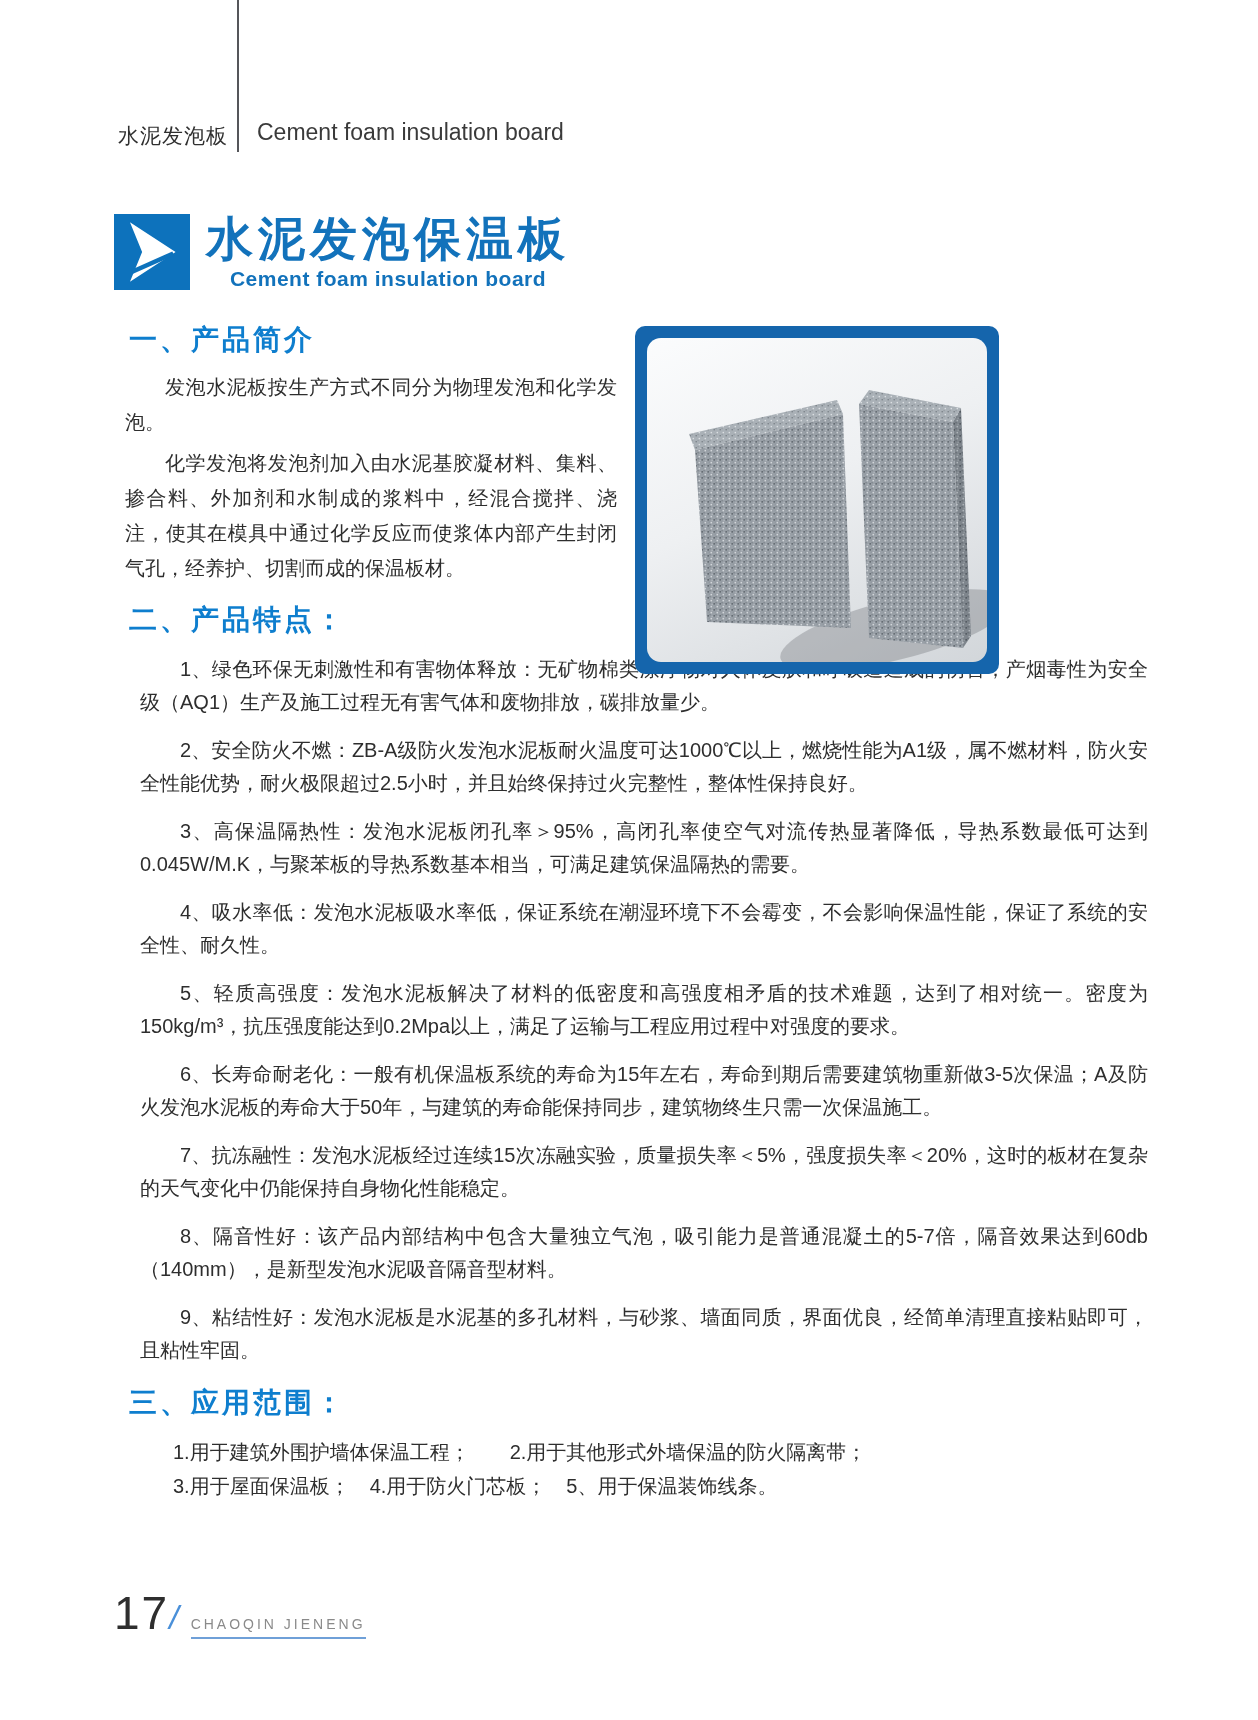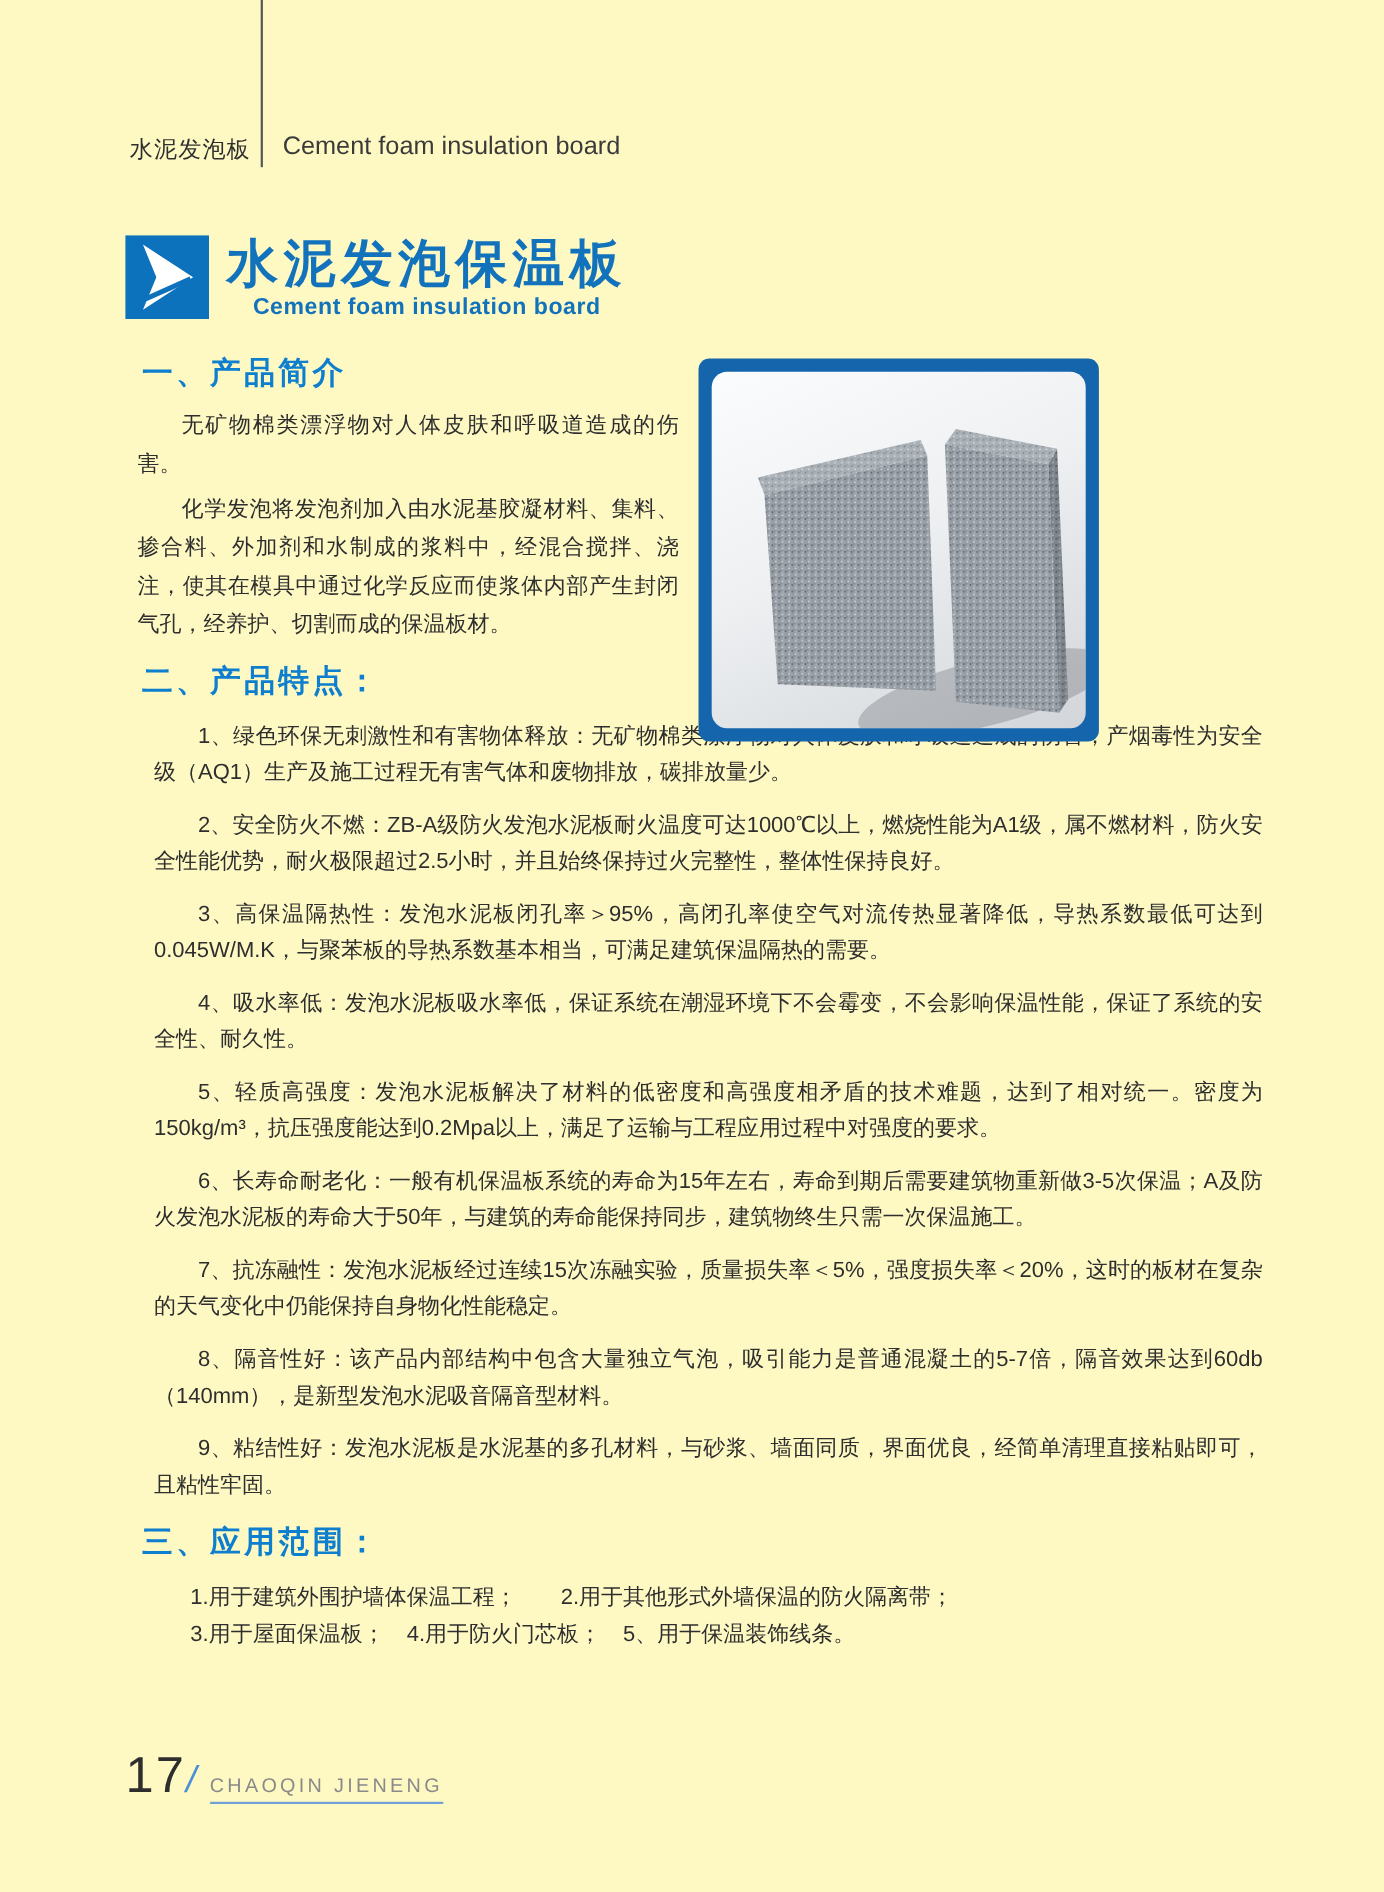--- a/index.html
+++ b/index.html
@@ -1,17 +1,17 @@
 <!DOCTYPE html>
 <html><head>
 <meta charset="utf-8">
 <style>
   html,body{margin:0;padding:0;background:#e8e8e8;}
   .page{
-    position:relative;width:1258px;height:1720px;background:#fef9c3;
+    position:relative;width:1258px;height:1720px;background:#ffffff;
     font-family:"Liberation Sans",sans-serif;overflow:hidden;margin:0 auto;
   }
   .top-rule{position:absolute;left:237px;top:0;width:2px;height:152px;background:#55565a;}
   .header-cn{position:absolute;top:122px;left:0;width:228px;text-align:right;
     font-size:21px;color:#2f2f2f;letter-spacing:1px;}
   .header-en{position:absolute;top:119px;left:257px;font-size:23px;color:#3a3a3a;}
 
   .logo{position:absolute;left:114px;top:214px;display:flex;align-items:flex-start;text-align:center;}
   .logo-mark{width:76px;height:76px;background:#0d72bc;flex:0 0 auto;}
   .logo-mark svg{display:block;width:100%;height:100%;}
@@ -31,21 +31,21 @@
 
   .photo-frame{position:absolute;left:510px;top:4px;width:364px;height:348px;
     background:#1565ac;border-radius:10px;padding:12px;box-sizing:border-box;}
   .photo-inner{width:100%;height:100%;border-radius:14px;overflow:hidden;position:relative;
     background:linear-gradient(155deg,#fbfcfd 0%,#eef0f2 45%,#d2d6da 100%);}
   .photo-inner svg{display:block;}
 
   .footer{position:absolute;left:114px;top:1586px;white-space:nowrap;}
   .pg{font-size:46px;color:#2e2e2e;letter-spacing:2px;}
   .slash{font-size:34px;color:#4a90d9;font-style:italic;margin-right:12px;}
-  .brand{font-size:18px;color:#8a8a8a;letter-spacing:3px;border-bottom:2px solid #6fa0d8;
+  .brand{font-size:14px;color:#8a8a8a;letter-spacing:3px;border-bottom:2px solid #6fa0d8;
     padding-bottom:5px;}
 </style>
 </head>
 <body>
 
 <div class="page">
 
   <div class="top-rule"></div>
   <div class="header-cn">水泥发泡板</div>
   <div class="header-en">Cement foam insulation board</div>
@@ -95,21 +95,21 @@
           <polygon points="48,112 196,76 190,62 42,96" fill="url(#foamT)"></polygon>
           <polygon points="48,112 196,76 204,290 60,284" fill="url(#foamF)"></polygon>
           <polygon points="212,66 306,84 314,70 222,52" fill="url(#foamT)"></polygon>
           <polygon points="306,84 314,70 324,298 316,310" fill="url(#foamD)"></polygon>
           <polygon points="212,66 306,84 316,310 222,300" fill="url(#foamF)"></polygon>
         </svg>
       </div>
     </div>
 
     <h2 class="sec">一、产品简介</h2>
-    <p class="intro">无矿物棉类漂浮物对人体皮肤和呼吸道造成的伤害。</p>
+    <p class="intro">发泡水泥板按生产方式不同分为物理发泡和化学发泡。</p>
     <p class="intro">化学发泡将发泡剂加入由水泥基胶凝材料、集料、掺合料、外加剂和水制成的浆料中，经混合搅拌、浇注，使其在模具中通过化学反应而使浆体内部产生封闭气孔，经养护、切割而成的保温板材。</p>
 
     <h2 class="sec sec2">二、产品特点：</h2>
     <p class="feat">1、绿色环保无刺激性和有害物体释放：无矿物棉类漂浮物对人体皮肤和呼吸道造成的伤害；产烟毒性为安全级（AQ1）生产及施工过程无有害气体和废物排放，碳排放量少。</p>
     <p class="feat">2、安全防火不燃：ZB-A级防火发泡水泥板耐火温度可达1000℃以上，燃烧性能为A1级，属不燃材料，防火安全性能优势，耐火极限超过2.5小时，并且始终保持过火完整性，整体性保持良好。</p>
     <p class="feat">3、高保温隔热性：发泡水泥板闭孔率＞95%，高闭孔率使空气对流传热显著降低，导热系数最低可达到0.045W/M.K，与聚苯板的导热系数基本相当，可满足建筑保温隔热的需要。</p>
     <p class="feat">4、吸水率低：发泡水泥板吸水率低，保证系统在潮湿环境下不会霉变，不会影响保温性能，保证了系统的安全性、耐久性。</p>
     <p class="feat">5、轻质高强度：发泡水泥板解决了材料的低密度和高强度相矛盾的技术难题，达到了相对统一。密度为150kg/m³，抗压强度能达到0.2Mpa以上，满足了运输与工程应用过程中对强度的要求。</p>
     <p class="feat">6、长寿命耐老化：一般有机保温板系统的寿命为15年左右，寿命到期后需要建筑物重新做3-5次保温；A及防火发泡水泥板的寿命大于50年，与建筑的寿命能保持同步，建筑物终生只需一次保温施工。</p>
     <p class="feat">7、抗冻融性：发泡水泥板经过连续15次冻融实验，质量损失率＜5%，强度损失率＜20%，这时的板材在复杂的天气变化中仍能保持自身物化性能稳定。</p>

